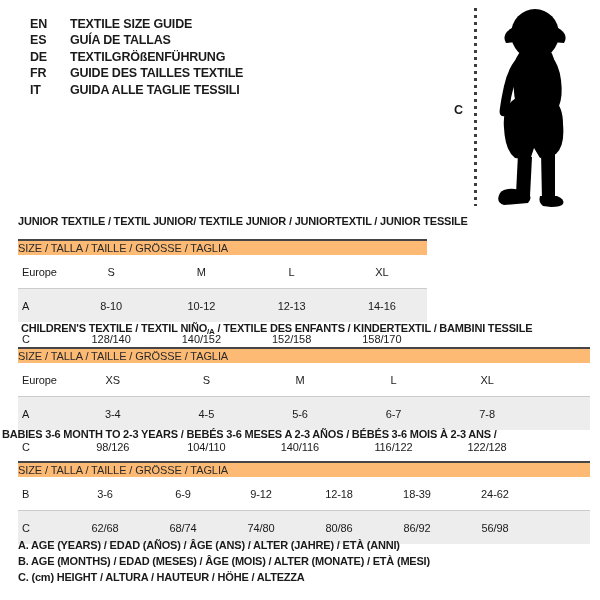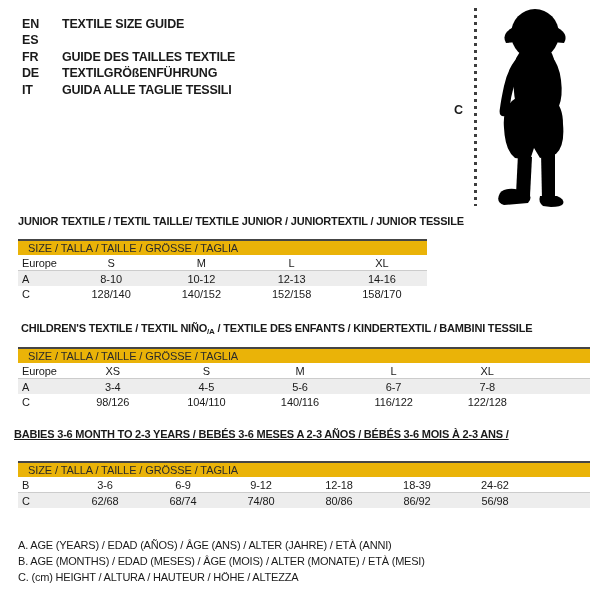--- a/index.html
+++ b/index.html
@@ -7,77 +7,78 @@
     width:600px;height:600px;position:relative;overflow:hidden;
     background:#ffffff;color:#1a1a1a;
     font-family:"Liberation Sans", sans-serif;
     -webkit-font-smoothing:antialiased;
   }
   .abs{position:absolute;}
 
   
   .lang-block{left:22px;top:16px;}
   .lang-row{display:flex;line-height:16.4px;font-weight:bold;font-size:12.5px;letter-spacing:-0.2px;}
-  .lang-code{width:40px;flex:0 0 40px;}
+  .lang-code{width:40px;flex:0 0 40px;margin-left:8px;}
 
   
   .measure-line{
     left:474px;top:8px;width:3px;height:198px;
     background:repeating-linear-gradient(to bottom,#3d3d3d 0 3px,transparent 3px 7px);
   }
   .c-label{left:454px;top:103px;font-weight:bold;font-size:12.5px;}
   svg.toddler{left:492px;top:8px;width:88px;height:200px;}
 
   
   .tbl-title{font-weight:bold;font-size:11px;letter-spacing:-0.2px;white-space:nowrap;}
   .t1-title{left:18px;top:215px;}
   .t2-title{left:21px;top:322px;}
-  .t3-title{left:14px;top:427px;line-height:15.5px;white-space:nowrap;text-decoration:underline;}
+  .t3-title{left:2px;top:427px;line-height:15.5px;white-space:nowrap;}
   .sub{font-size:8px;vertical-align:-2px;}
 
   
   table.size-table{position:absolute;border-collapse:collapse;table-layout:fixed;}
   .size-table td{
-    padding:0;height:15px;vertical-align:middle;text-align:center;
+    padding:0;height:33px;vertical-align:middle;text-align:center;
     font-size:11px;color:#1a1a1a;letter-spacing:-0.1px;
   }
   .size-table td.lbl{text-align:left;padding-left:4px;}
   .bar-row td{
-    background:#eab308;border-top:2px solid #454545;
-    text-align:left;padding-left:10px;color:#2a2a2a;height:14px;
+    background:#fdba74;border-top:2px solid #454545;
+    text-align:left;padding-left:0;color:#2a2a2a;height:14px;
   }
   .hairline td{border-bottom:1px solid #cccccc;}
   .shade td{background:#ededed;}
   .t1{left:18px;top:239px;width:409px;}
   .t2{left:18px;top:347px;width:572px;}
   .t3{left:18px;top:461px;width:572px;}
   col.label-col{width:48px;}
   col.spacer-col{width:56px;}
 
   
-  .legend{left:18px;top:537px;font-weight:normal;font-size:11px;line-height:16px;letter-spacing:-0.2px;white-space:nowrap;}
+  .legend{left:18px;top:537px;font-weight:bold;font-size:11px;line-height:16px;letter-spacing:-0.2px;white-space:nowrap;}
 </style>
 </head>
 <body>
 
 <div class="abs lang-block">
   <div class="lang-row">
     <span class="lang-code">EN</span>
     <span class="lang-label">TEXTILE SIZE GUIDE</span>
   </div>
   <div class="lang-row">
     <span class="lang-code">ES</span>
+    <span class="lang-label">GUÍA DE TALLAS</span>
+  </div>
+  <div class="lang-row">
+    <span class="lang-code">DE</span>
+    <span class="lang-label">TEXTILGRÖßENFÜHRUNG</span>
   </div>
   <div class="lang-row">
     <span class="lang-code">FR</span>
     <span class="lang-label">GUIDE DES TAILLES TEXTILE</span>
-  </div>
-  <div class="lang-row">
-    <span class="lang-code">DE</span>
-    <span class="lang-label">TEXTILGRÖßENFÜHRUNG</span>
   </div>
   <div class="lang-row">
     <span class="lang-code">IT</span>
     <span class="lang-label">GUIDA ALLE TAGLIE TESSILI</span>
   </div>
 </div>
 
 <div class="abs c-label">C</div>
 <div class="abs measure-line"></div>
 <svg class="abs toddler" viewBox="0 0 86 200" aria-hidden="true">
@@ -97,21 +98,21 @@
     <path d="M23 90 Q9 98 11 120 Q12 142 22 150 L37 152 L41 140 L47 150 L63 146 Q72 138 70 116 Q70 98 60 91 Z"></path>
 
     <path d="M25 146 L39 149 L37 188 L23 186 Z"></path>
     <path d="M48 144 L62 143 L62 192 L49 192 Z"></path>
 
     <path d="M7 185 Q2 194 11 197 L35 195 Q40 190 35 184 L22 181 Q11 180 7 185 Z"></path>
     <path d="M47 188 L64 188 Q72 191 70 196 Q68 199 58 199 L50 198 Q45 194 47 188 Z"></path>
   </g>
 </svg>
 
-<div class="abs tbl-title t1-title">JUNIOR TEXTILE / TEXTIL TAILLE/ TEXTILE JUNIOR / JUNIORTEXTIL / JUNIOR TESSILE</div>
+<div class="abs tbl-title t1-title">JUNIOR TEXTILE / TEXTIL JUNIOR/ TEXTILE JUNIOR / JUNIORTEXTIL / JUNIOR TESSILE</div>
 <table class="size-table t1">
   <colgroup>
       <col class="label-col">
       <col>
       <col>
       <col>
       <col>
     </colgroup>
   <tbody>
       <tr class="bar-row">

